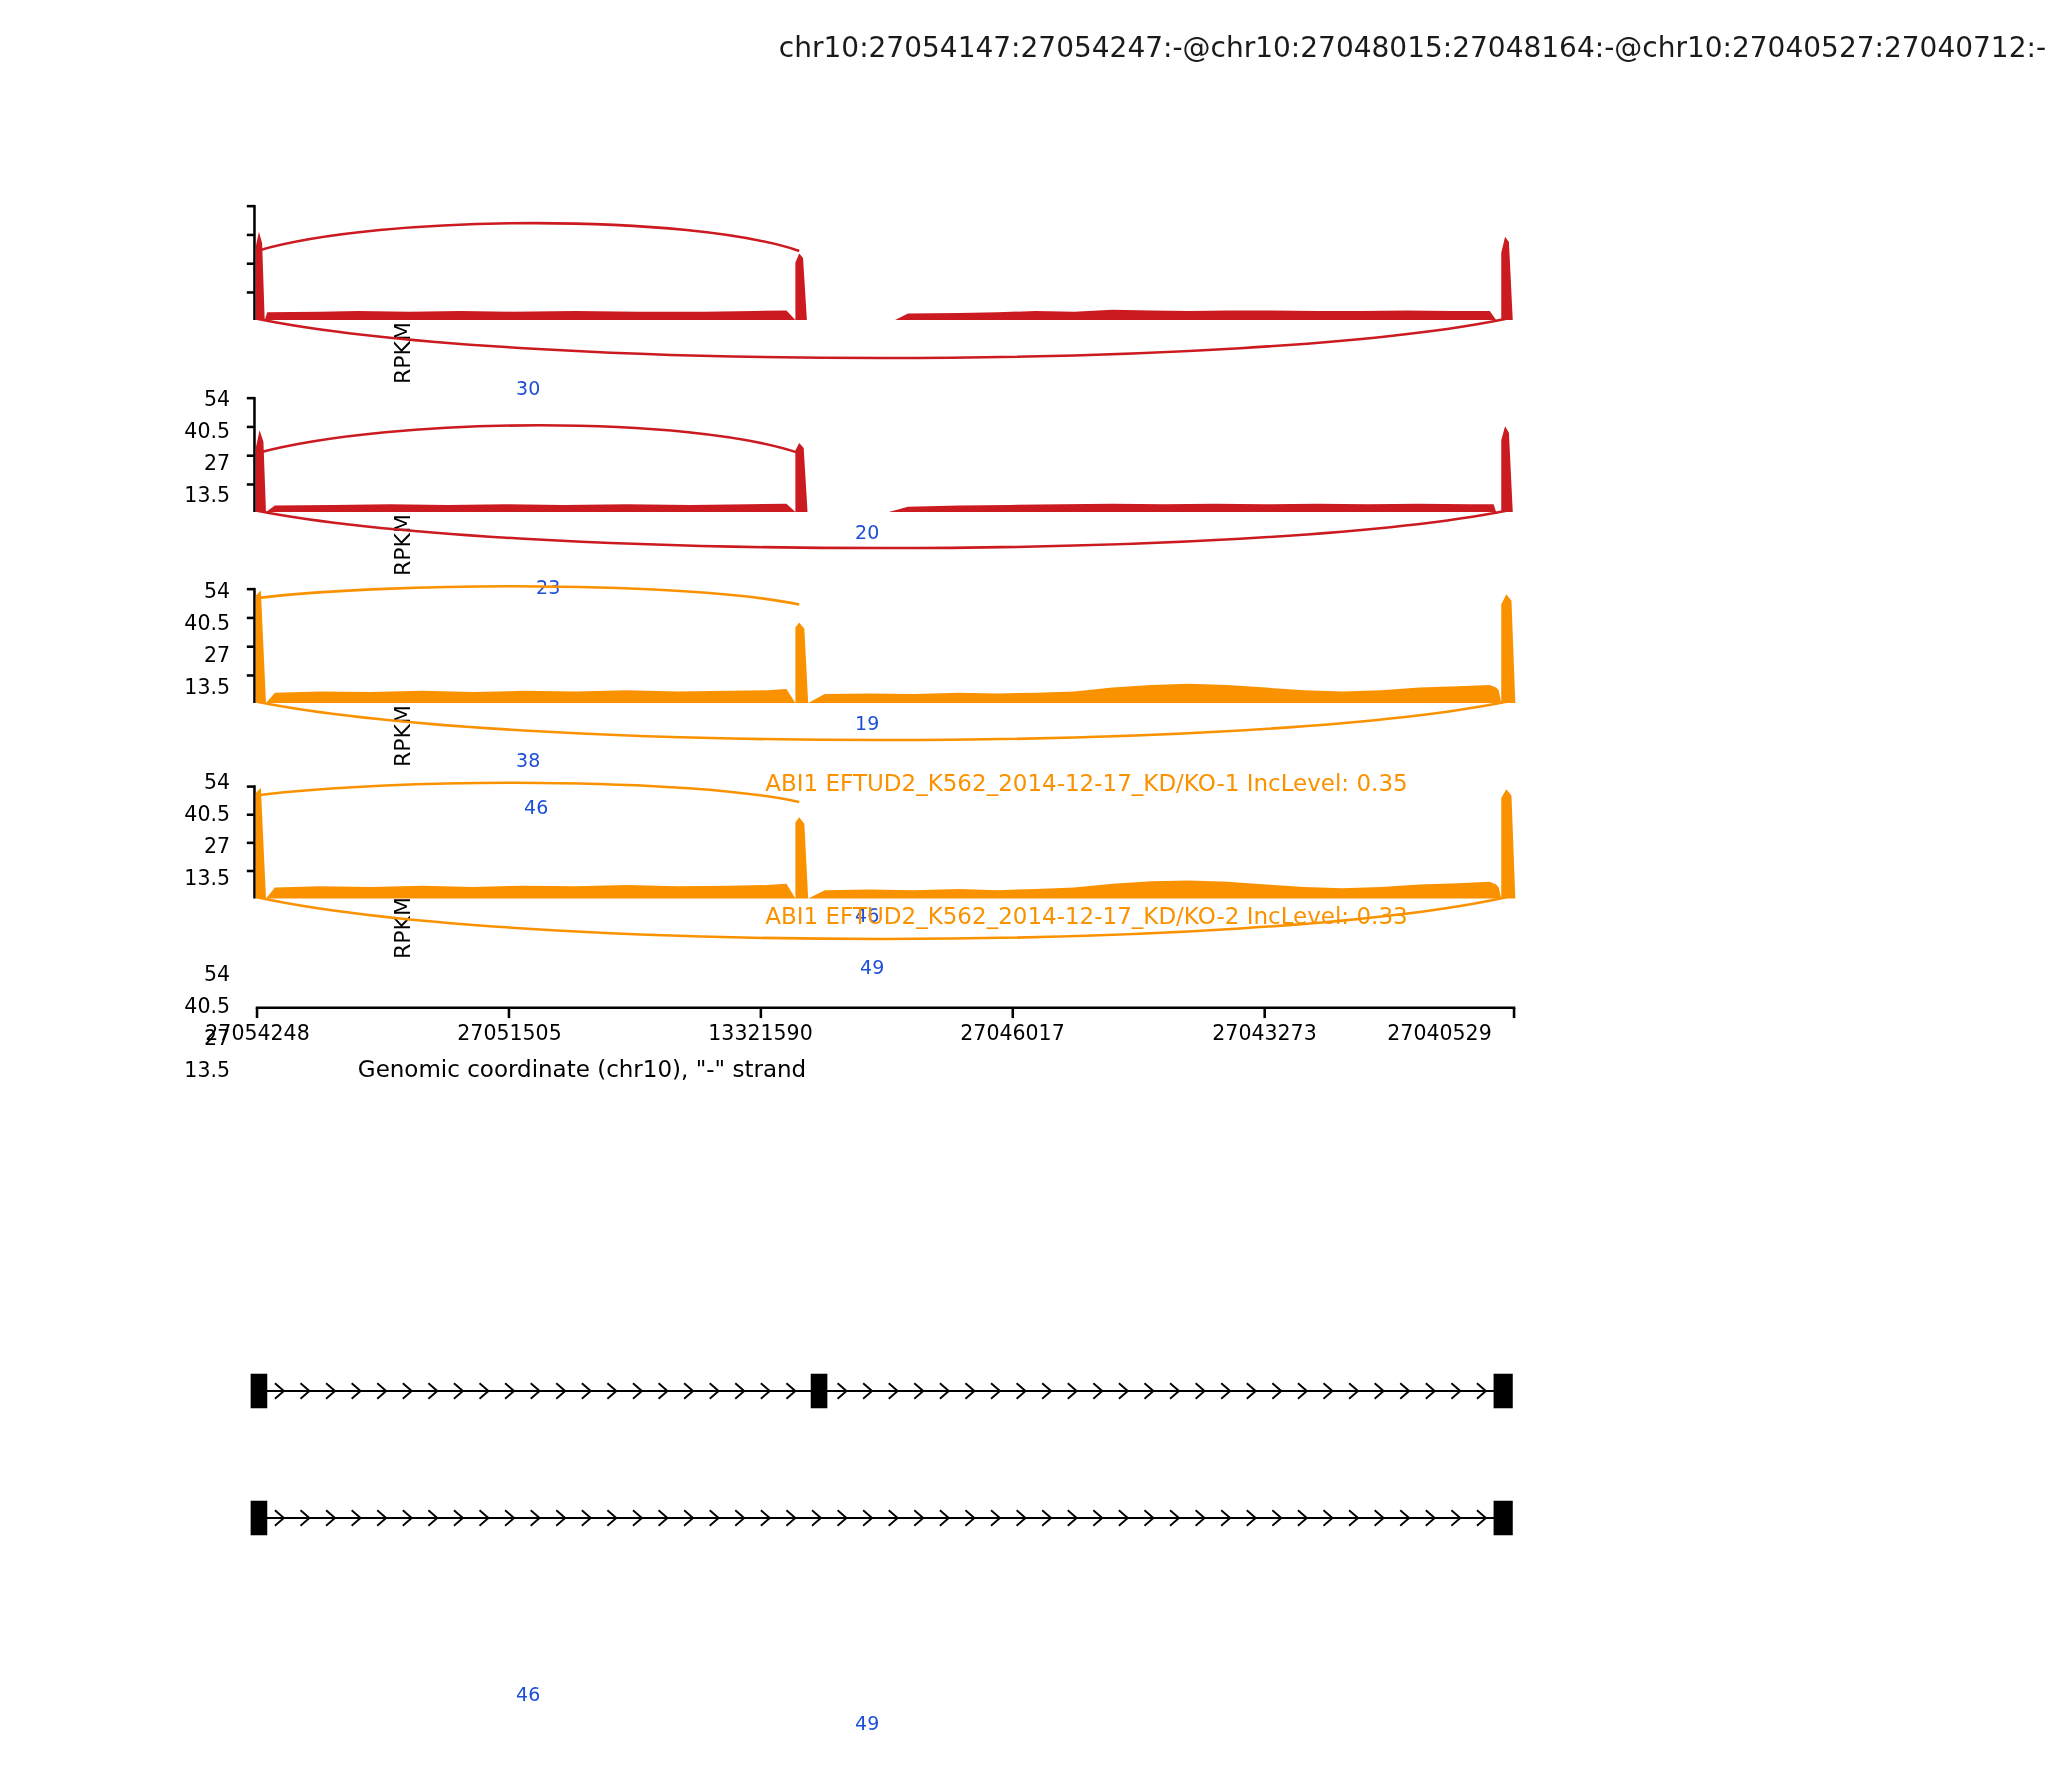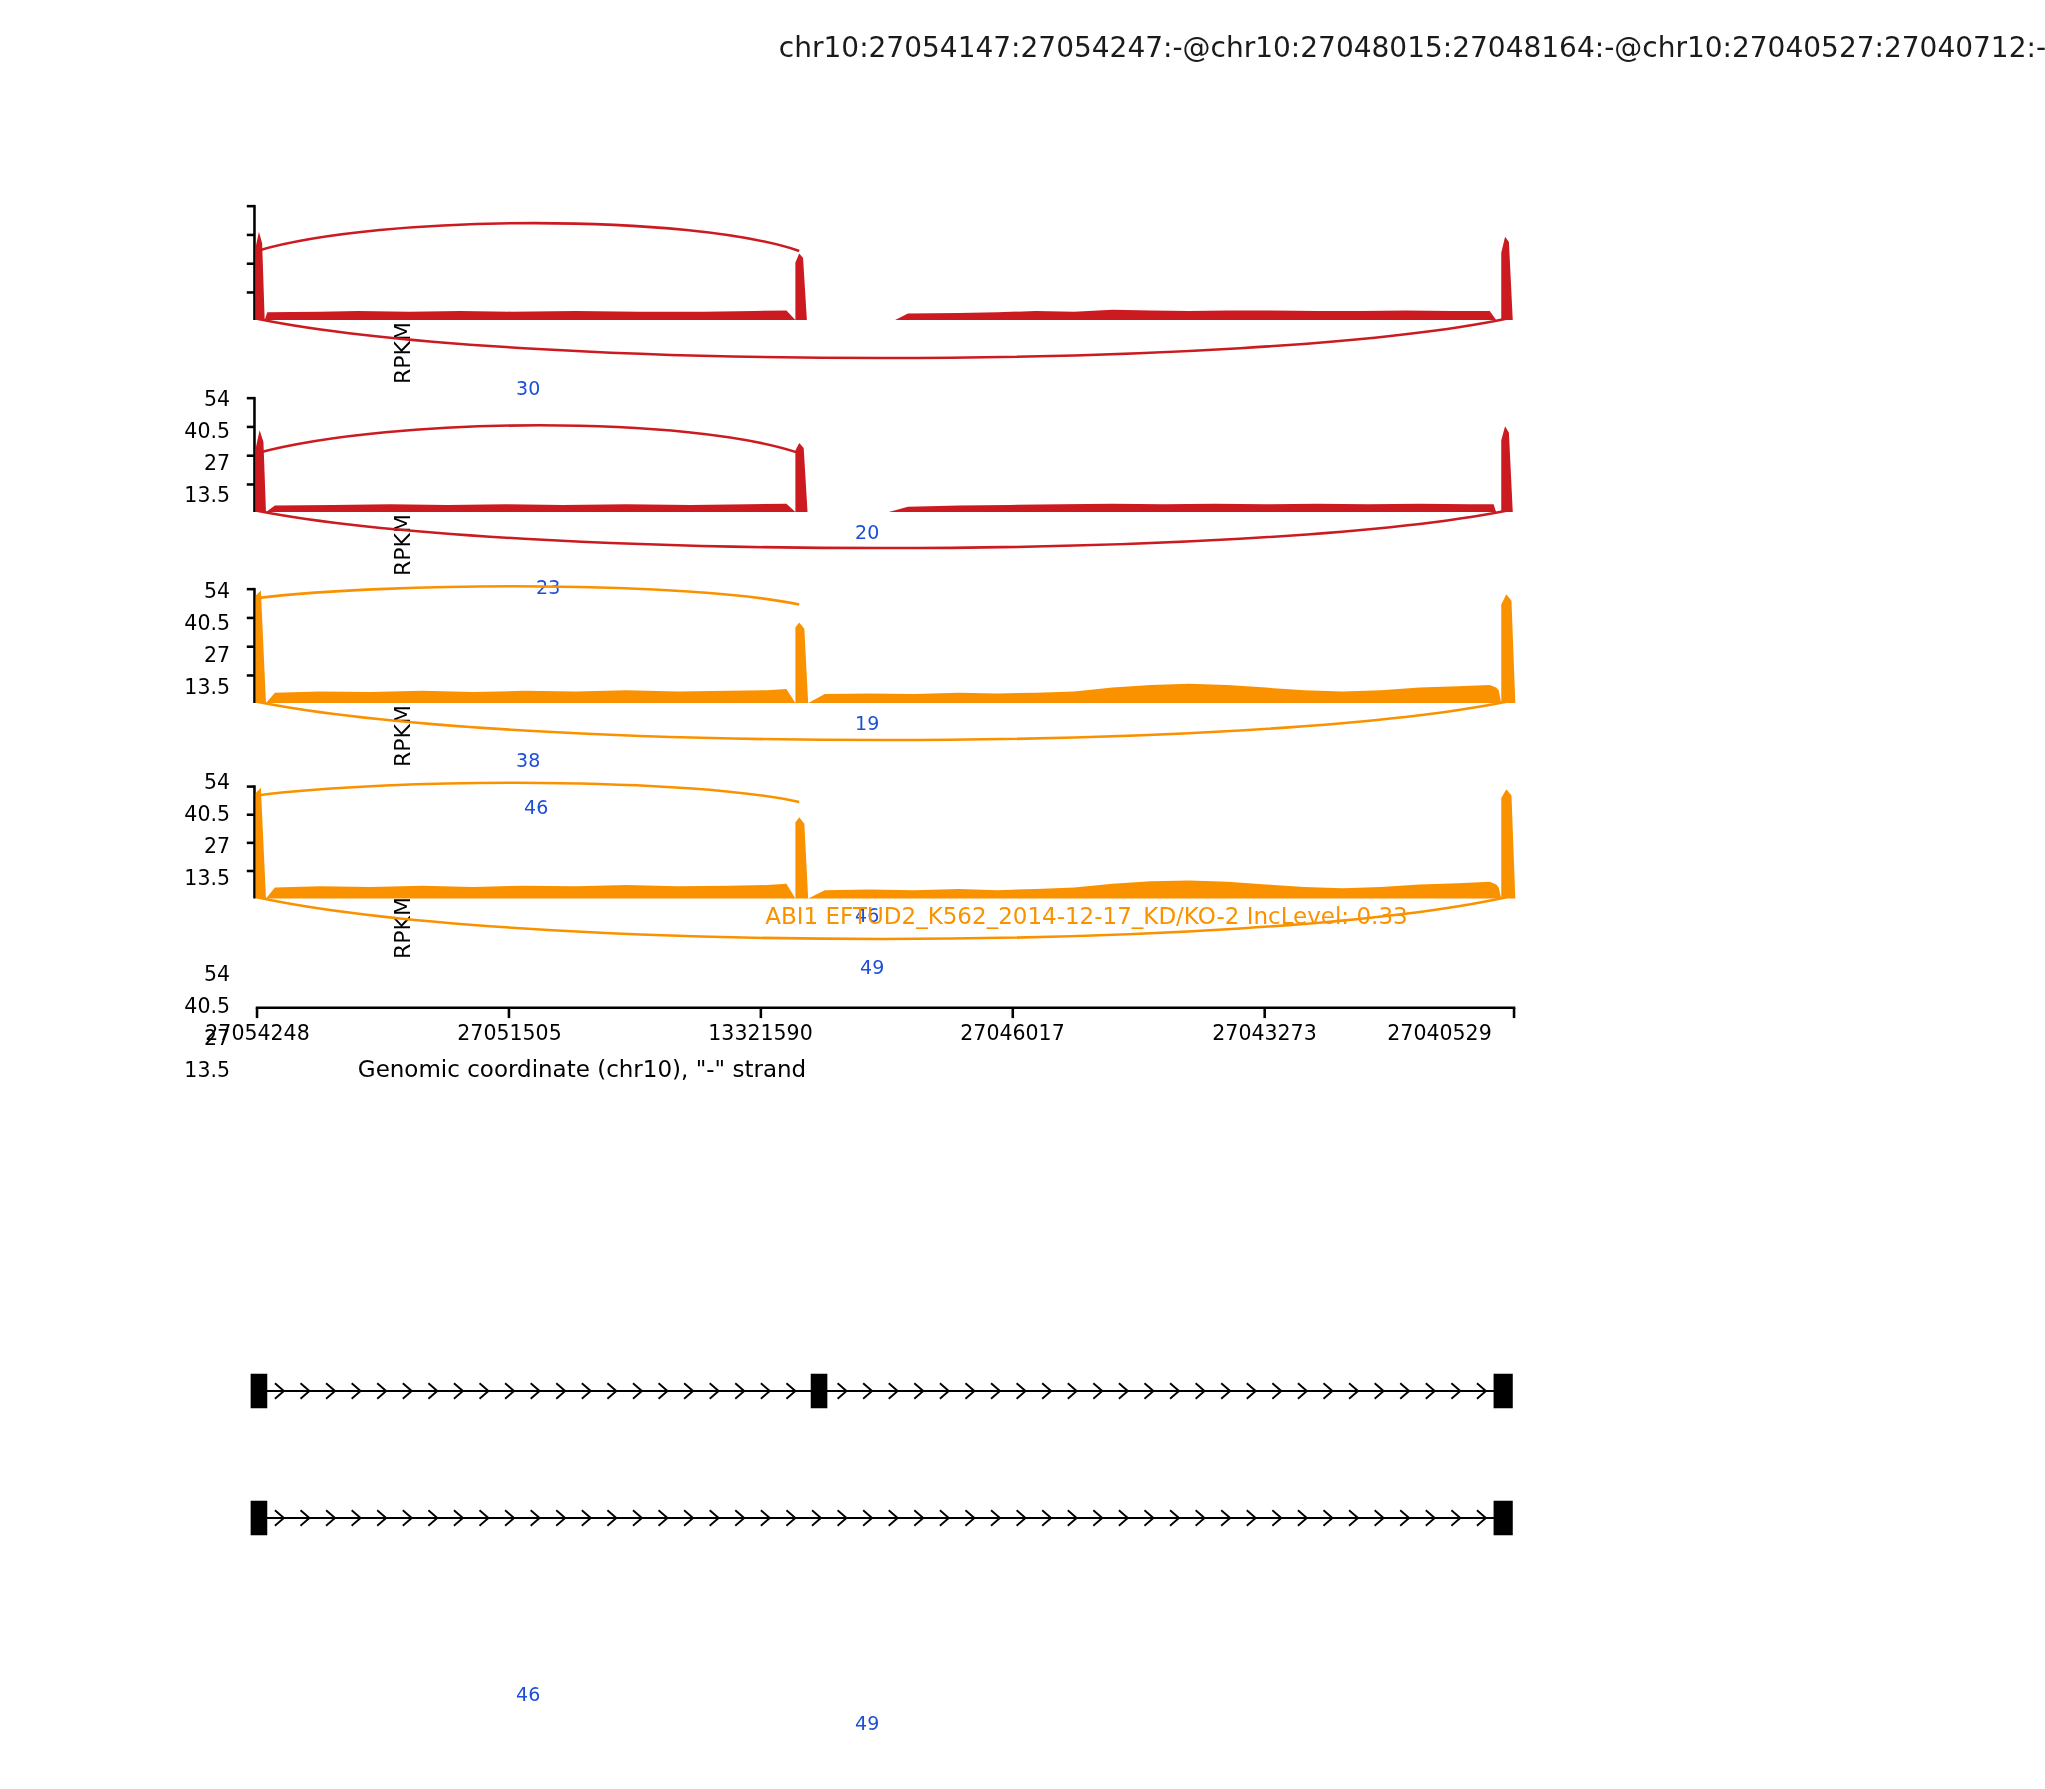--- a/index.html
+++ b/index.html
@@ -150,20 +150,21 @@
     <div class="junction-count" style="left:850px; top:328px;">19</div>
   </div>
 
   <div class="panel" style="top:575px;height:192px;">
     <div class="axis-label" style="left:390px; top:192px;">RPKM</div>
     <div class="ytick" style="left:147px; top:195px; width:83px;">54</div>
     <div class="ytick" style="left:147px; top:227px; width:83px;">40.5</div>
     <div class="ytick" style="left:147px; top:259px; width:83px;">27</div>
     <div class="ytick" style="left:147px; top:291px; width:83px;">13.5</div>
 
+    <div class="sample-label" style="left:543px; top:195px; width:1087px; color:#fa9200;">ABI1 EFTUD2_K562_2014-12-17_KD/KO-1 IncLevel: 0.35</div>
 
     <svg class="panel-svg" width="2046" height="192" viewBox="0 0 3200 300">
       <line x1="398" y1="20" x2="398" y2="200" stroke="#000" stroke-width="4"></line>
       <line x1="386" y1="22" x2="398" y2="22" stroke="#000" stroke-width="4"></line>
       <line x1="386" y1="67" x2="398" y2="67" stroke="#000" stroke-width="4"></line>
       <line x1="386" y1="112" x2="398" y2="112" stroke="#000" stroke-width="4"></line>
       <line x1="386" y1="157" x2="398" y2="157" stroke="#000" stroke-width="4"></line>
 
       <path d="M400,200 L400,32 L408,24 L416,200 L430,184 L500,182 L580,183 L660,181 L740,183 L820,181 L900,182 L980,180 L1060,182 L1140,181 L1200,180 L1230,178 L1244,200 L1244,82 L1250,74 L1258,84 L1264,200 L1290,186 L1360,185 L1430,186 L1500,184 L1560,185 L1620,184 L1680,182 L1740,176 L1800,172 L1860,170 L1920,172 L1980,176 L2040,180 L2100,182 L2160,180 L2220,176 L2280,174 L2330,172 L2340,176 L2344,180 L2348,200 L2348,46 L2356,30 L2364,40 L2370,200 Z" fill="#fa9200" stroke="none"></path>
       <path d="M402,36 C620,10 1080,10 1250,46" fill="none" stroke="#fa9200" stroke-width="4"></path>

